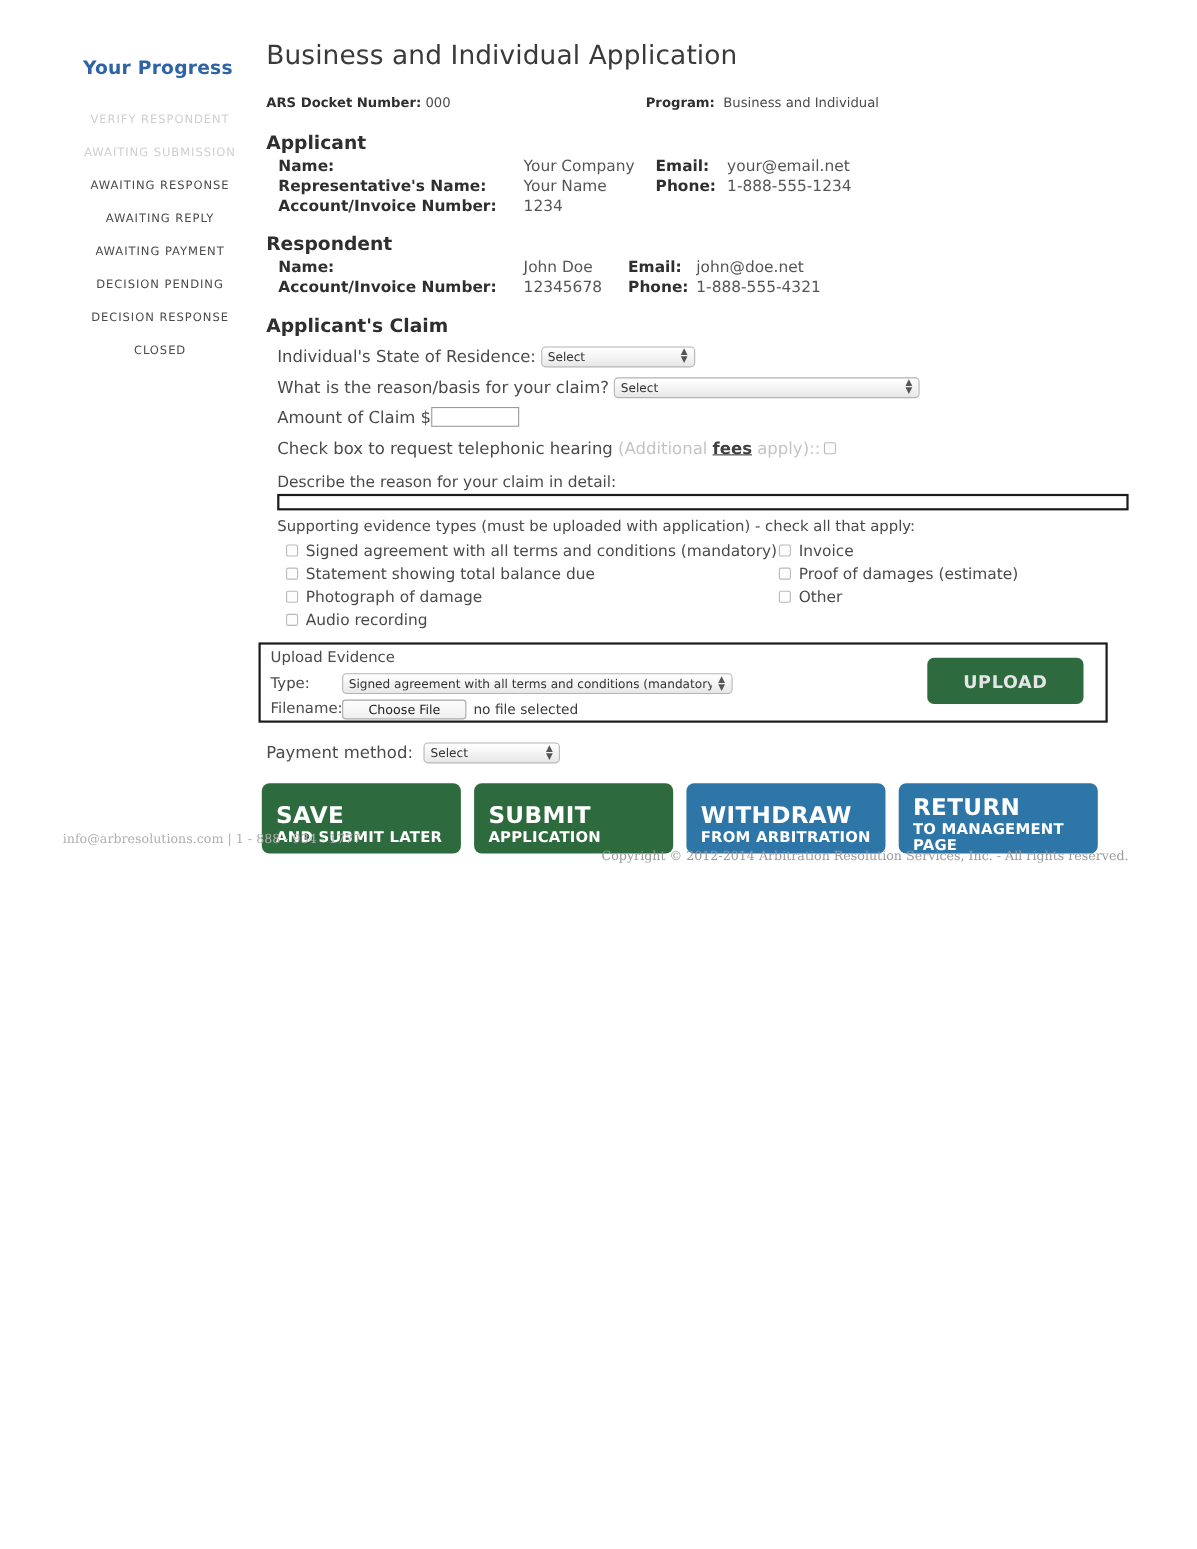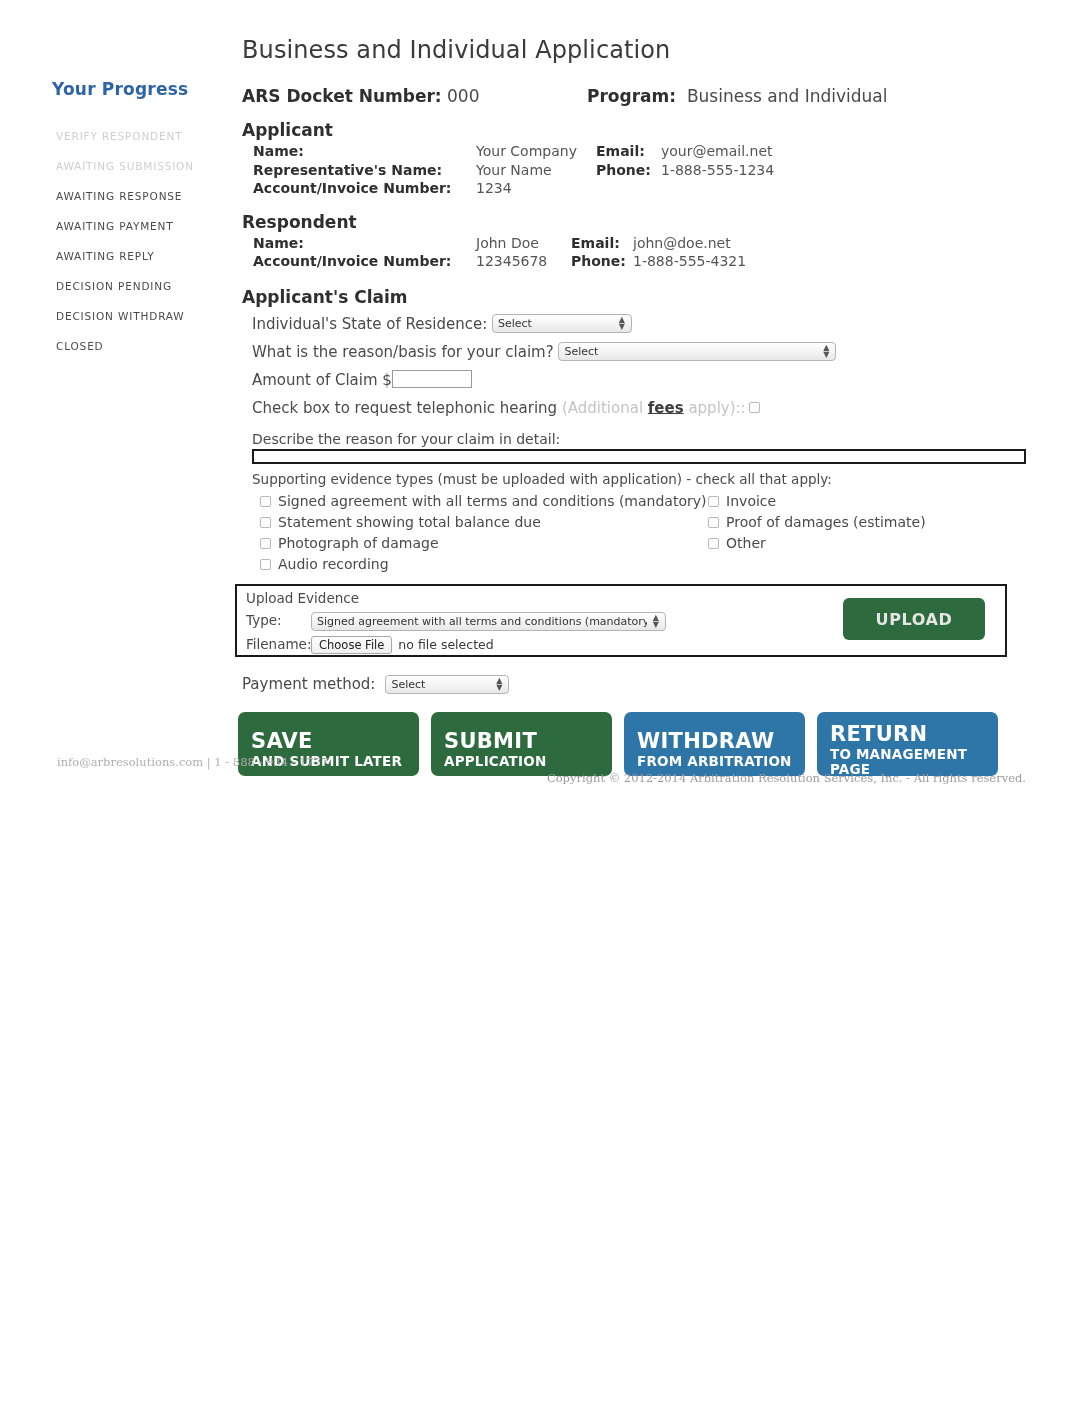--- a/index.html
+++ b/index.html
@@ -21,21 +21,22 @@
     height: 1408px;
     background: #ffffff;
   }
 
   
   .sidebar {
     position: absolute;
     left: 0;
     top: 0;
     width: 235px;
-    padding-top: 79px;
+    padding-top: 52px;
+    text-align: center;
   }
   .progress-title {
     color: #2e63a6;
     font-size: 17px;
     font-weight: bold;
     padding-left: 52px;
     letter-spacing: 0.2px;
   }
   .progress-list {
     margin-top: 22px;
@@ -66,21 +67,21 @@
     color: #3a3a3a;
     font-weight: normal;
     margin: 0 0 22px 7px;
     letter-spacing: 0.1px;
   }
 
   .docket-row {
     position: relative;
     height: 24px;
     margin-left: 7px;
-    font-size: 17px;
+    font-size: 12px;
     color: #4a4a4a;
   }
   .docket-row .lbl { font-weight: bold; color: #2f2f2f; }
   .docket-row .program {
     position: absolute;
     left: 345px;
     top: 0;
   }
 
   h2.section {
@@ -273,21 +274,21 @@
     width: 65px;
   }
   .choose-file {
     display: inline-block;
     font-family: "DejaVu Sans", sans-serif;
     font-size: 11.5px;
     color: #222;
     border: 1px solid #a8a8a8;
     border-radius: 3px;
     background: linear-gradient(to bottom,#fdfdfd 0%,#f0f0f0 100%);
-    padding: 1px 7px;
+    padding: 1px 23px;
     vertical-align: middle;
   }
   .nofile {
     font-size: 12.5px;
     color: #3a3a3a;
     margin-left: 6px;
     vertical-align: middle;
   }
   .upload-btn {
     position: absolute;
@@ -385,24 +386,24 @@
 <body>
 
 <div class="page">
 
   <div class="sidebar">
     <div class="progress-title">Your Progress</div>
     <div class="progress-list">
       <div class="progress-step done">VERIFY RESPONDENT</div>
       <div class="progress-step done">AWAITING SUBMISSION</div>
       <div class="progress-step">AWAITING RESPONSE</div>
+      <div class="progress-step">AWAITING REPLY</div>
       <div class="progress-step">AWAITING PAYMENT</div>
-      <div class="progress-step">AWAITING REPLY</div>
       <div class="progress-step">DECISION PENDING</div>
-      <div class="progress-step">DECISION WITHDRAW</div>
+      <div class="progress-step">DECISION RESPONSE</div>
       <div class="progress-step">CLOSED</div>
     </div>
   </div>
 
   <div class="main">
 
     <h1 class="page-title">Business and Individual Application</h1>
 
     <div class="docket-row">
       <span class="lbl">ARS Docket Number:</span>

